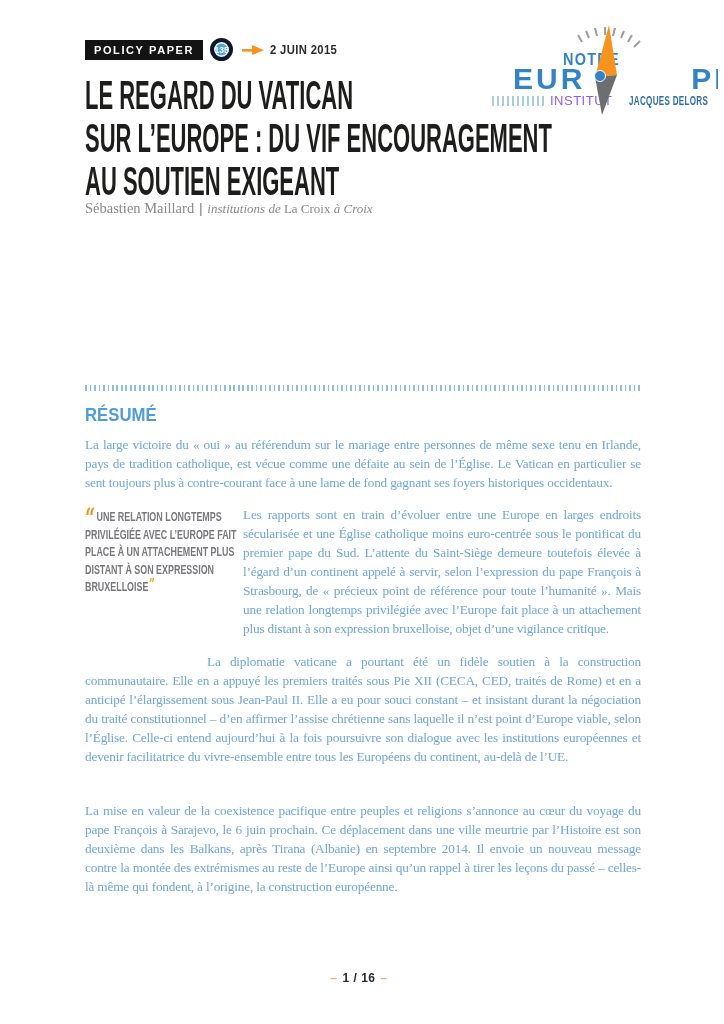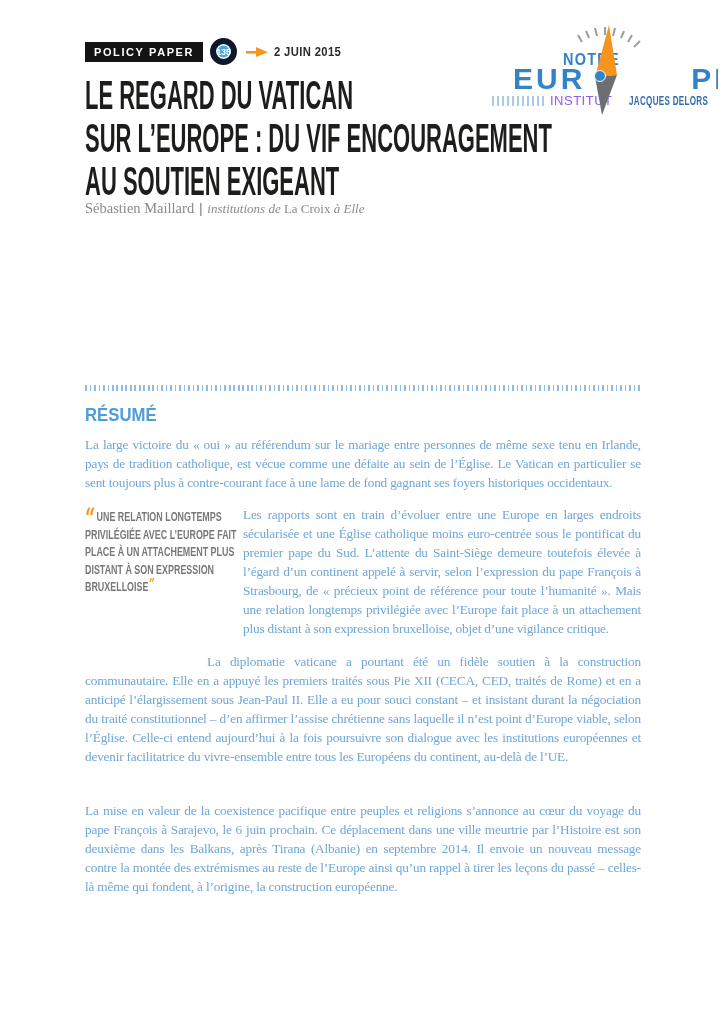--- a/index.html
+++ b/index.html
@@ -9,21 +9,21 @@
   }
 
   
   .header-row { position:absolute; left:85px; top:38px; display:flex; align-items:center; }
   .badge {
     background:#131313; color:#ffffff; font-size:11px; font-weight:bold;
     letter-spacing:1.6px; padding:5px 9px 4px 9px; line-height:1;
   }
   .issue-circle {
     margin-left:7px; width:15px; height:15px; border-radius:50%;
-    background:#4BA6DB; border:6px solid #0f172a;
+    background:#4BA6DB; border:4px solid #0f172a;
     box-shadow: inset 0 0 0 1.5px #ffffff;
     color:#ffffff; font-size:8.5px; font-weight:bold;
     display:flex; align-items:center; justify-content:center;
   }
   .arrow-icon { margin-left:9px; display:block; }
   .pub-date {
     margin-left:6px; font-size:12.5px; font-weight:bold; color:#2B2B2B;
     letter-spacing:0.4px; transform:scaleX(0.9); transform-origin:0 50%;
     white-space:nowrap;
   }
@@ -155,21 +155,21 @@
     </svg>
   </div>
 
   <div class="title">
     <div class="title-line">LE REGARD DU VATICAN</div>
     <div class="title-line">SUR L’EUROPE : DU VIF ENCOURAGEMENT</div>
     <div class="title-line">AU SOUTIEN EXIGEANT</div>
   </div>
 
   <div class="author">
-    <span class="name">Sébastien Maillard</span><span class="sep">|</span><span class="role">institutions de</span><span class="role"> </span><span class="role pub">La Croix</span><span class="role"> </span><span class="role">à Elle</span>
+    <span class="name">Sébastien Maillard</span><span class="sep">|</span><span class="role">institutions de</span><span class="role"> </span><span class="role pub">La Croix</span><span class="role"> </span><span class="role">à Croix</span>
   </div>
 
   <div class="resume-section">
     <div class="rule-hatch"></div>
     <div class="resume-heading">RÉSUMÉ</div>
 
     <p class="body-text p1">La large victoire du « oui » au référendum sur le mariage entre personnes de même sexe tenu en Irlande, pays de tradition catholique, est vécue comme une défaite au sein de l’Église. Le Vatican en particulier se sent toujours plus à contre-courant face à une lame de fond gagnant ses foyers historiques occidentaux.</p>
 
     <div class="quote-wrap">
       <div class="pull-quote">
@@ -177,14 +177,17 @@
           <span class="q-open">“</span><span>UNE RELATION LONGTEMPS PRIVILÉGIÉE AVEC L’EUROPE FAIT PLACE À UN ATTACHEMENT PLUS DISTANT À SON EXPRESSION BRUXELLOISE</span><span class="q-close">”</span>
         </div>
       </div>
       <p class="body-text p2">Les rapports sont en train d’évoluer entre une Europe en larges endroits sécularisée et une Église catholique moins euro-centrée sous le pontificat du premier pape du Sud. L’attente du Saint-Siège demeure toutefois élevée à l’égard d’un continent appelé à servir, selon l’expression du pape François à Strasbourg, de « précieux point de référence pour toute l’humanité ». Mais une relation longtemps privilégiée avec l’Europe fait place à un attachement plus distant à son expression bruxelloise, objet d’une vigilance critique.</p>
     </div>
 
     <p class="body-text p3">La diplomatie vaticane a pourtant été un fidèle soutien à la construction communautaire. Elle en a appuyé les premiers traités sous Pie XII (CECA, CED, traités de Rome) et en a anticipé l’élargissement sous Jean-Paul II. Elle a eu pour souci constant – et insistant durant la négociation du traité constitutionnel – d’en affirmer l’assise chrétienne sans laquelle il n’est point d’Europe viable, selon l’Église. Celle-ci entend aujourd’hui à la fois poursuivre son dialogue avec les institutions européennes et devenir facilitatrice du vivre-ensemble entre tous les Européens du continent, au-delà de l’UE.</p>
     <p class="body-text p4">La mise en valeur de la coexistence pacifique entre peuples et religions s’annonce au cœur du voyage du pape François à Sarajevo, le 6 juin prochain. Ce déplacement dans une ville meurtrie par l’Histoire est son deuxième dans les Balkans, après Tirana (Albanie) en septembre 2014. Il envoie un nouveau message contre la montée des extrémismes au reste de l’Europe ainsi qu’un rappel à tirer les leçons du passé – celles-là même qui fondent, à l’origine, la construction européenne.</p>
   </div>
 
+  <div class="footer">
+    <span class="dash">–</span><span class="num">1 / 16</span><span class="dash">–</span>
+  </div>
 
 </div>
 
 </body></html>

